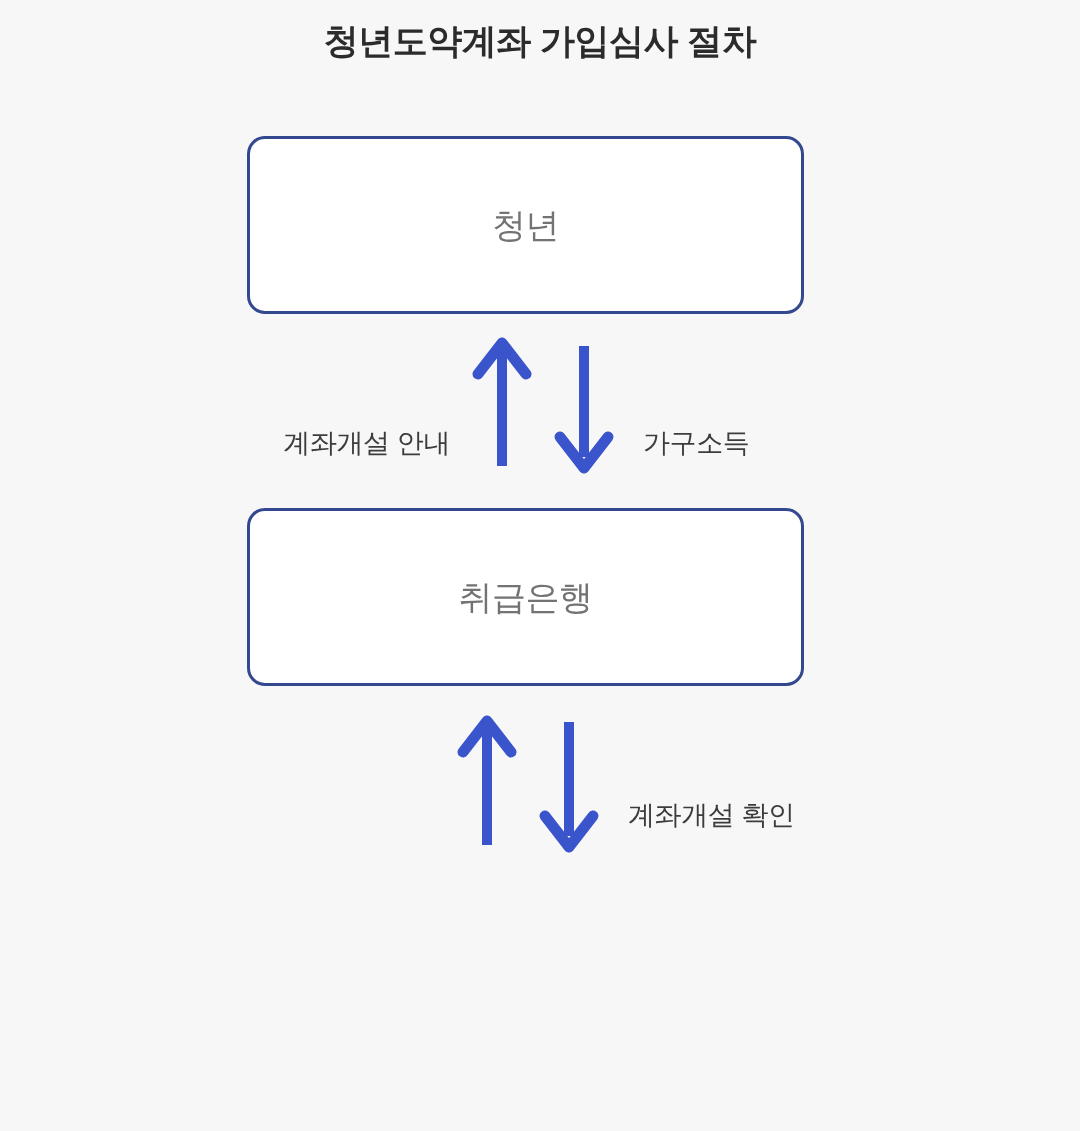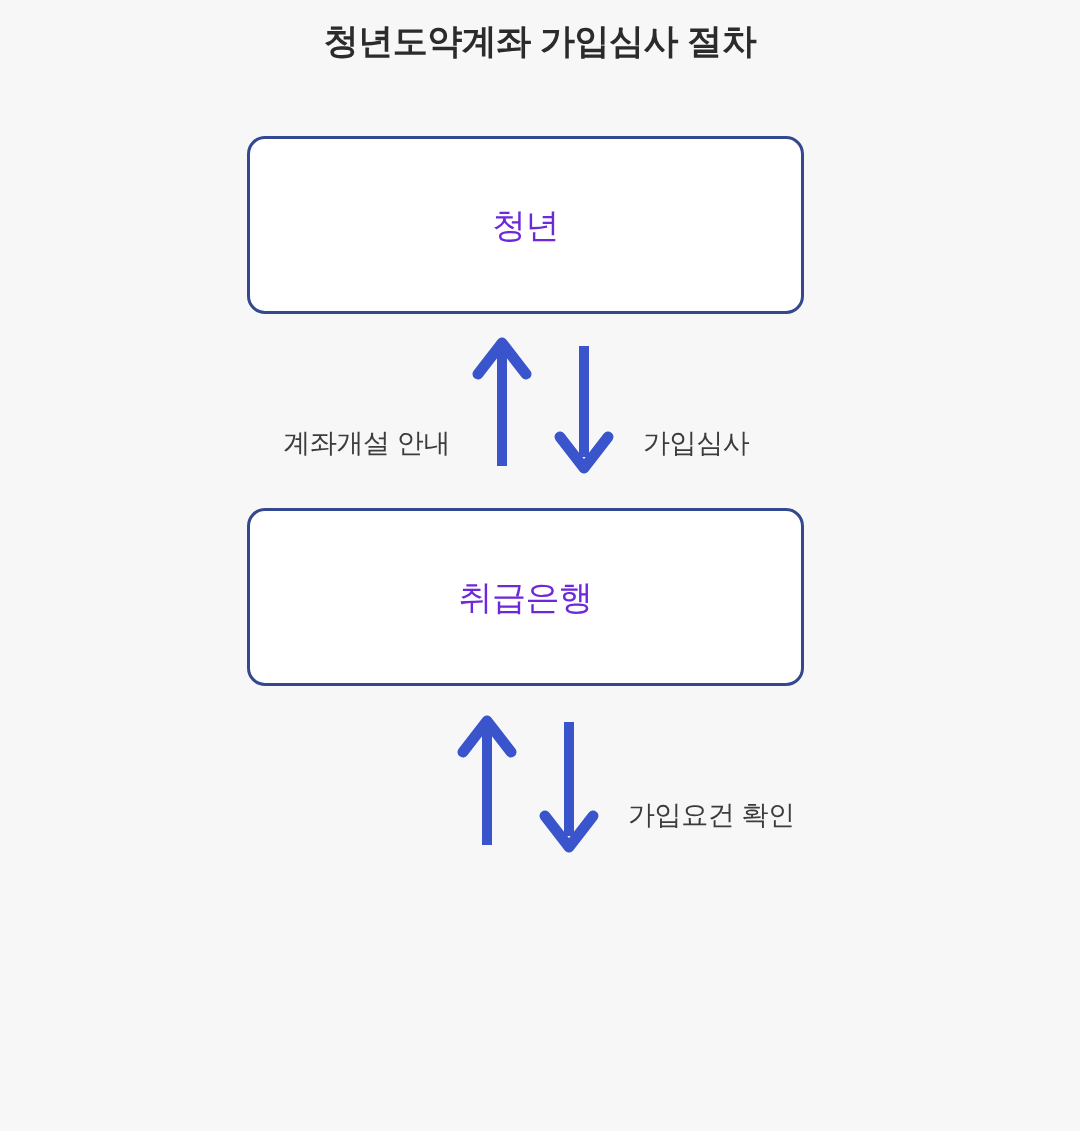--- a/index.html
+++ b/index.html
@@ -47,21 +47,21 @@
     background: #ffffff;
     border: 3px solid #33488f;
     border-radius: 18px;
     display: flex;
     align-items: center;
     justify-content: center;
   }
   .node-label {
     font-size: 34px;
     font-weight: 400;
-    color: #6d28d9;
+    color: #737373;
     letter-spacing: -0.5px;
     line-height: 44px;
   }
 
   #node-youth  { top: 136px; }
   #node-bank   { top: 508px; }
   #node-agency { top: 880px; }
 
   
   .arrow-group {
@@ -137,21 +137,21 @@
         <path d="M 487 13 L 511 44 M 487 13 L 463 44" stroke="#3a54cc" stroke-width="11" stroke-linecap="round" fill="none"></path>
       </g>
 
       <g>
         <line x1="569" y1="16" x2="569" y2="127" stroke="#3a54cc" stroke-width="10" stroke-linecap="butt"></line>
         <path d="M 569 138 L 545 107 M 569 138 L 593 107" stroke="#3a54cc" stroke-width="11" stroke-linecap="round" fill="none"></path>
       </g>
     </svg>
 
     <div class="flow-label left">계좌개설 안내</div>
-    <div class="flow-label right">가입심사</div>
+    <div class="flow-label right">가구소득</div>
   </div>
 
   <div class="node" id="node-bank">
     <span class="node-label">취급은행</span>
   </div>
 
   <div class="arrow-group" id="arrows-bottom">
 
     <svg class="arrow-svg" viewBox="0 0 1080 150" xmlns="http://www.w3.org/2000/svg">
 
@@ -159,18 +159,18 @@
         <line x1="487" y1="143" x2="487" y2="28" stroke="#3a54cc" stroke-width="10" stroke-linecap="butt"></line>
         <path d="M 487 19 L 511 50 M 487 19 L 463 50" stroke="#3a54cc" stroke-width="11" stroke-linecap="round" fill="none"></path>
       </g>
 
       <g>
         <line x1="569" y1="20" x2="569" y2="134" stroke="#3a54cc" stroke-width="10" stroke-linecap="butt"></line>
         <path d="M 569 145 L 545 114 M 569 145 L 593 114" stroke="#3a54cc" stroke-width="11" stroke-linecap="round" fill="none"></path>
       </g>
     </svg>
 
-    <div class="flow-label right">가입요건 확인</div>
+    <div class="flow-label right">계좌개설 확인</div>
   </div>
 
 
 
 </div>
 
 </body></html>

